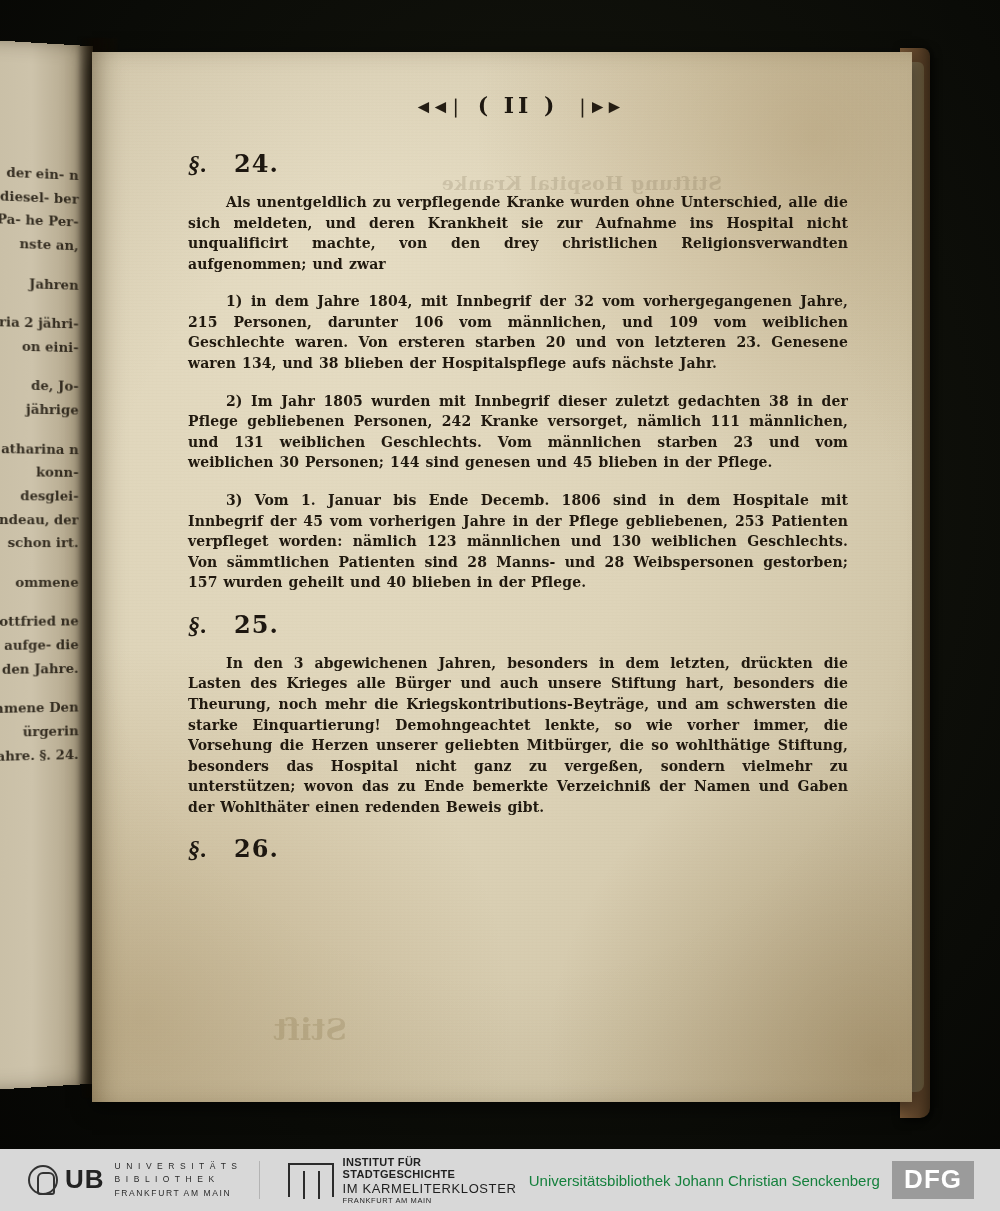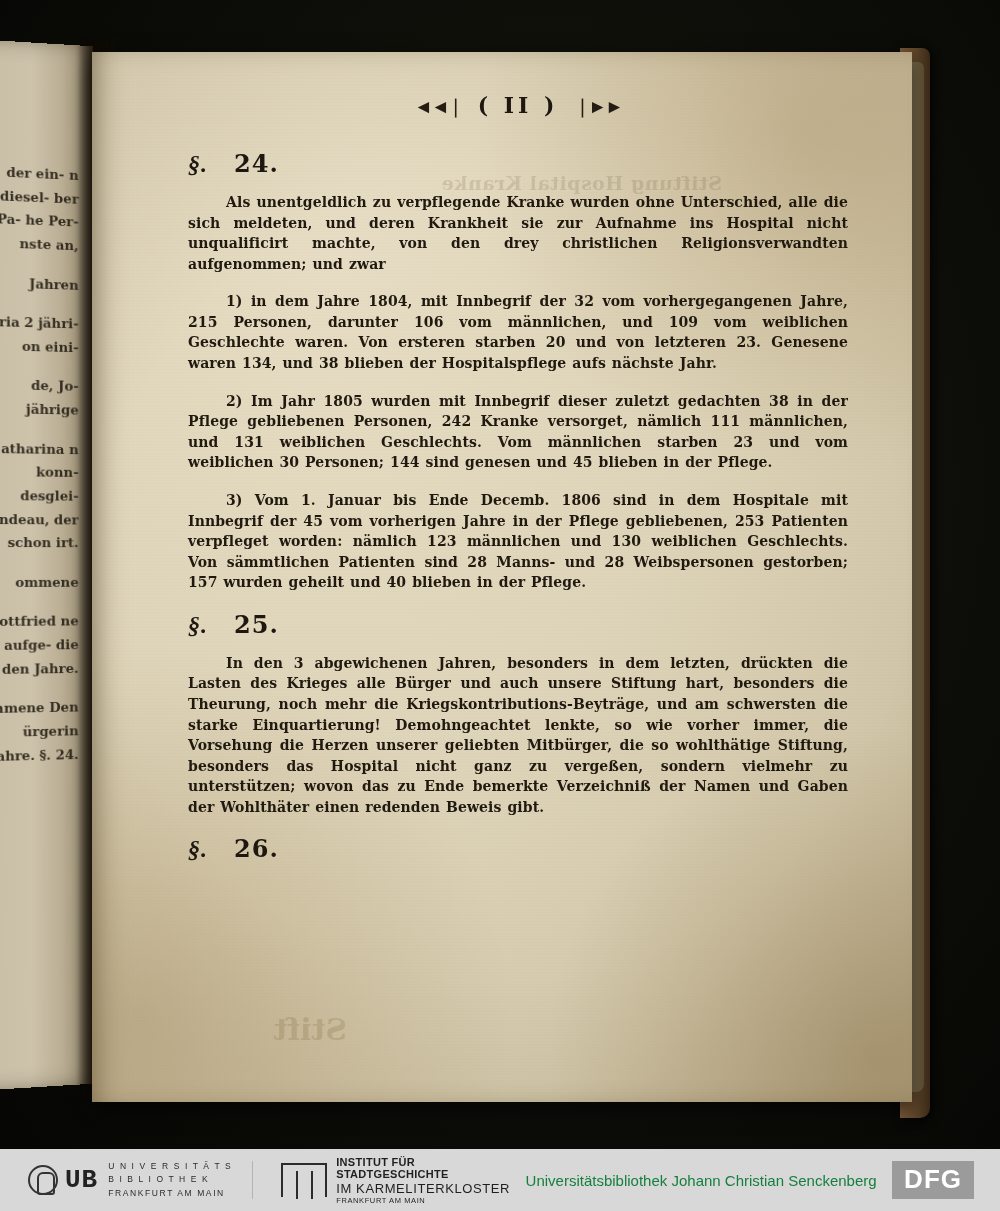--- a/index.html
+++ b/index.html
@@ -191,21 +191,21 @@
     margin-right: 7px;
   }
   .ub-seal::after {
     content: "";
     position: absolute; left: 7px; top: 5px;
     width: 14px; height: 19px;
     border: 2px solid #333;
     border-radius: 6px 6px 3px 3px;
   }
   .ub-word {
-    font-family: Liberation Mono, monospace;
+    font-family: Liberation Sans, sans-serif;
     font-size: 26px; font-weight: bold; color: #222;
     letter-spacing: 1px; margin-right: 10px;
   }
   .ub-lines {
     font-family: "Liberation Sans", sans-serif;
     font-size: 8.5px; color: #2b2b2b; line-height: 1.55;
     letter-spacing: 1.6px;
   }
   .sep { width: 1px; height: 38px; background: #b4b4b4; margin: 0 20px; }
   .inst {

